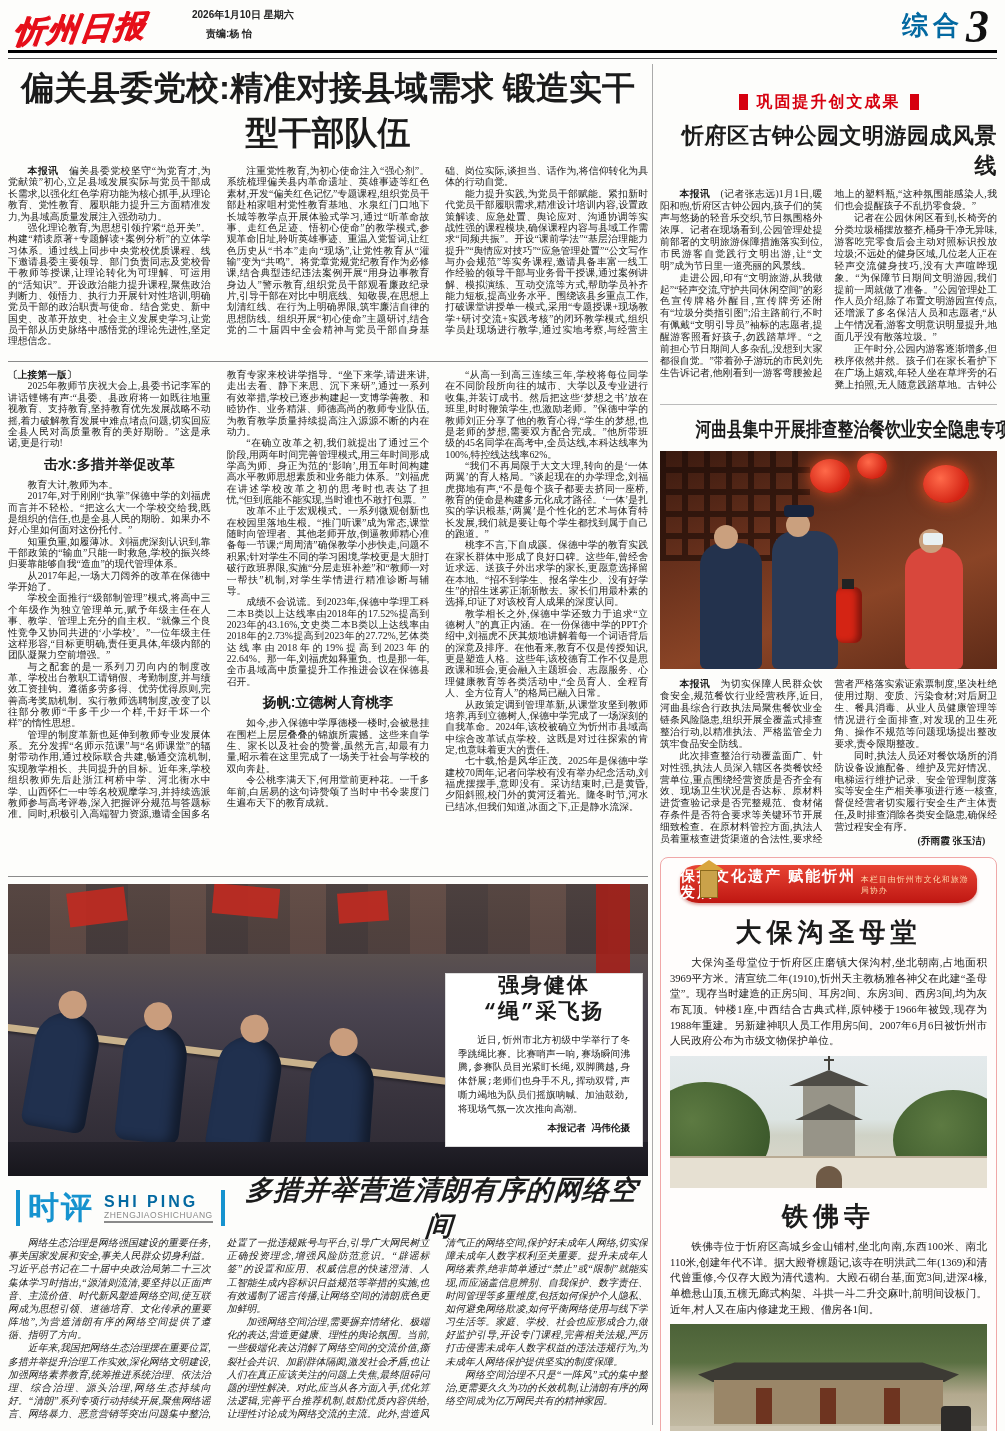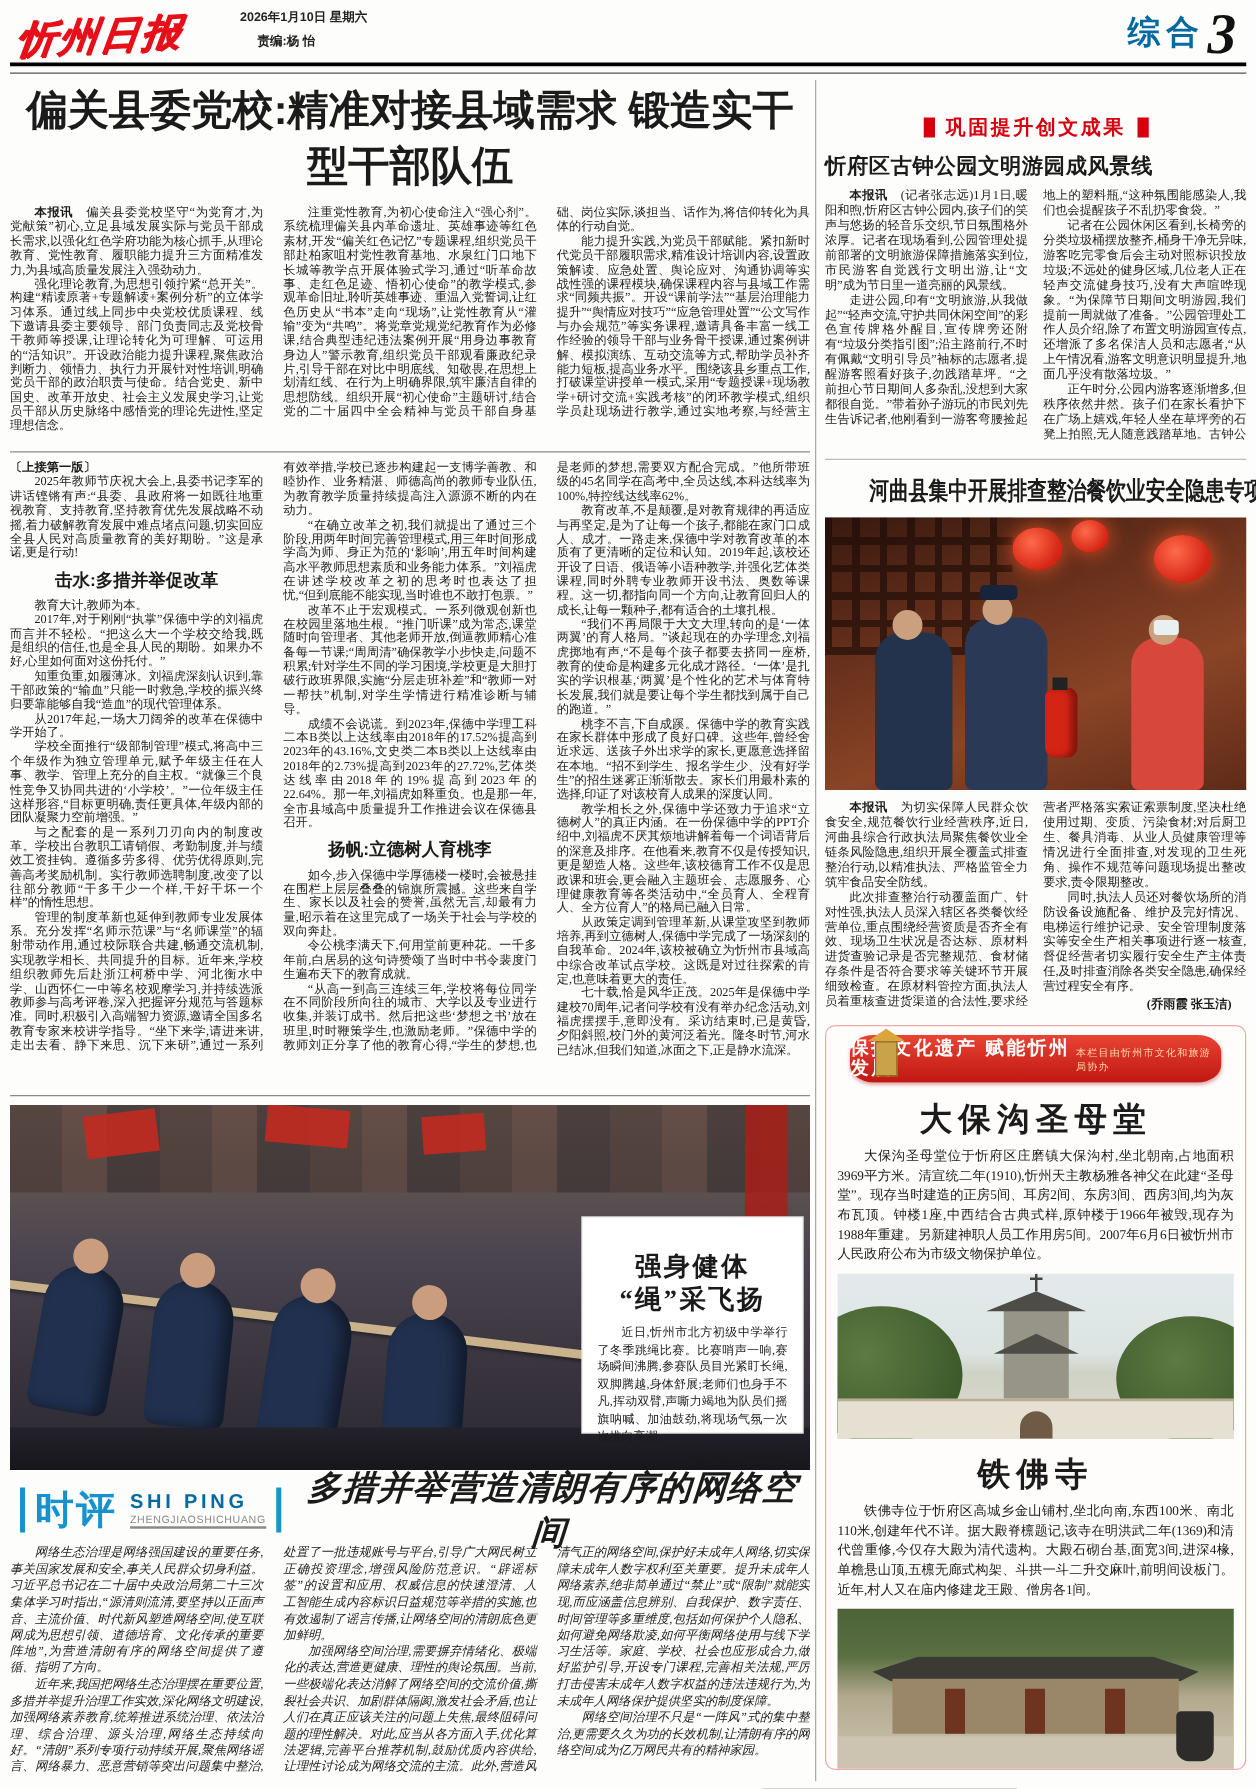--- a/index.html
+++ b/index.html
@@ -52,22 +52,22 @@
         transform:rotate(7deg);border-radius:4px;box-shadow:0 2px 3px rgba(0,0,0,.4);}
   .p1-fig{position:absolute;width:64px;height:118px;background:#20304e;
         border-radius:32px 32px 10px 10px;box-shadow:inset -8px 0 12px rgba(0,0,0,.45);}
   .p1-head{position:absolute;top:-22px;left:17px;width:28px;height:28px;border-radius:50%;background:#c99d7d;}
   .p1-g1{left:22px;top:128px;transform:rotate(10deg);}
   .p1-g2{left:112px;top:140px;transform:rotate(6deg);}
   .p1-g3{left:205px;top:152px;transform:rotate(9deg);}
   .p1-g4{left:300px;top:166px;transform:rotate(4deg);}
   .p1-ground{position:absolute;bottom:0;left:0;right:0;height:34px;
         background:linear-gradient(180deg,#23212a,#17161c);}
-  .capbox{position:absolute;right:6px;top:90px;width:176px;height:172px;background:#fff;
-        padding:26px 12px 8px;box-sizing:border-box;box-shadow:0 0 0 1px #ddd;}
+  .capbox{position:absolute;right:6px;top:90px;width:196px;height:172px;background:#fff;
+        padding:0 12px 8px;box-sizing:border-box;box-shadow:0 0 0 1px #ddd;font-family:Liberation Mono, monospace;}
   .captitle{font-size:21px;font-weight:900;text-align:center;line-height:1.25;letter-spacing:2px;}
   .captext{font-size:9.6px;line-height:1.45;text-align:justify;margin-top:7px;text-indent:2em;}
   .capcredit{font-size:9.6px;font-weight:bold;text-align:right;margin-top:5px;}
   
   .shiping{margin-top:10px;}
   .sp-head{display:flex;align-items:center;height:44px;}
   .sp-bar{width:4px;height:36px;background:#1693cf;margin:0 8px;}
   .sp-brand{font-family:"Liberation Sans",sans-serif;font-size:31px;font-weight:900;color:#1693cf;letter-spacing:2px;}
   .sp-py{margin-left:10px;font-family:"Liberation Sans",sans-serif;line-height:1.1;}
   .sp-py .l1{font-size:16px;font-weight:bold;color:#0369a1;letter-spacing:3px;}
@@ -75,21 +75,21 @@
   .sp-title{flex:1;text-align:center;font-size:27px;font-weight:900;font-style:italic;
         letter-spacing:1px;transform:skewX(-4deg);}
   .sp-body{margin-top:6px;height:236px;column-count:3;column-gap:16px;font-size:9.9px;
         line-height:1.33;font-style:italic;}
   
   .right{position:absolute;left:660px;top:92px;width:337px;}
   .badge{display:flex;justify-content:center;align-items:center;height:20px;}
   .badge .bbar{width:9px;height:16px;background:#d6000f;margin:0 9px;}
   .badge .btxt{font-family:"Liberation Sans",sans-serif;font-size:16px;font-weight:900;
         color:#d6000f;letter-spacing:2px;}
-  .headline2{font-size:17px;font-weight:900;text-align:left;margin:9px 0 0;letter-spacing:.5px;}
+  .headline2{font-size:22px;font-weight:900;text-align:right;margin:9px 0 0;letter-spacing:.5px;}
   .rart1{margin-top:7px;height:212px;column-count:2;column-gap:12px;font-size:9.8px;line-height:1.22;}
   .rrule{margin-top:4px;border-top:1px solid #bbb;}
   .headline3{font-family:"Liberation Sans",sans-serif;font-size:20px;font-weight:900;
         text-align:center;margin:11px 0 0;white-space:nowrap;transform:scaleX(.79);transform-origin:center;}
   .photo2{position:relative;margin-top:8px;height:218px;overflow:hidden;
         background:linear-gradient(160deg,#38190f 0%,#67301c 35%,#8a4426 65%,#5e2b18 100%);}
   .p2-lattice{position:absolute;left:0;top:0;width:150px;height:110px;opacity:.65;
         background:repeating-linear-gradient(90deg,#1e0d08 0 6px,transparent 6px 22px),
                    repeating-linear-gradient(0deg,#1e0d08 0 6px,transparent 6px 22px);}
   .p2-lant{position:absolute;border-radius:50%;background:radial-gradient(circle at 38% 35%,#ff6a4a,#d42414 70%);box-shadow:0 0 16px rgba(255,90,40,.8);}
@@ -188,21 +188,20 @@
         <p>学校全面推行“级部制管理”模式,将高中三个年级作为独立管理单元,赋予年级主任在人事、教学、管理上充分的自主权。“就像三个良性竞争又协同共进的‘小学校’。”一位年级主任这样形容,“目标更明确,责任更具体,年级内部的团队凝聚力空前增强。”</p>
         <p>与之配套的是一系列刀刃向内的制度改革。学校出台教职工请销假、考勤制度,并与绩效工资挂钩。遵循多劳多得、优劳优得原则,完善高考奖励机制。实行教师选聘制度,改变了以往部分教师“干多干少一个样,干好干坏一个样”的惰性思想。</p>
         <p>管理的制度革新也延伸到教师专业发展体系。充分发挥“名师示范课”与“名师课堂”的辐射带动作用,通过校际联合共建,畅通交流机制,实现教学相长、共同提升的目标。近年来,学校组织教师先后赴浙江柯桥中学、河北衡水中学、山西怀仁一中等名校观摩学习,并持续选派教师参与高考评卷,深入把握评分规范与答题标准。同时,积极引入高端智力资源,邀请全国多名教育专家来校讲学指导。“坐下来学,请进来讲,走出去看、静下来思、沉下来研”,通过一系列有效举措,学校已逐步构建起一支博学善教、和睦协作、业务精湛、师德高尚的教师专业队伍,为教育教学质量持续提高注入源源不断的内在动力。</p>
         <p>“在确立改革之初,我们就提出了通过三个阶段,用两年时间完善管理模式,用三年时间形成学高为师、身正为范的‘影响’,用五年时间构建高水平教师思想素质和业务能力体系。”刘福虎在讲述学校改革之初的思考时也表达了担忧,“但到底能不能实现,当时谁也不敢打包票。”</p>
         <p>改革不止于宏观模式。一系列微观创新也在校园里落地生根。“推门听课”成为常态,课堂随时向管理者、其他老师开放,倒逼教师精心准备每一节课;“周周清”确保教学小步快走,问题不积累;针对学生不同的学习困境,学校更是大胆打破行政班界限,实施“分层走班补差”和“教师一对一帮扶”机制,对学生学情进行精准诊断与辅导。</p>
         <p>成绩不会说谎。到2023年,保德中学理工科二本B类以上达线率由2018年的17.52%提高到2023年的43.16%,文史类二本B类以上达线率由2018年的2.73%提高到2023年的27.72%,艺体类达线率由2018年的19%提高到2023年的22.64%。那一年,刘福虎如释重负。也是那一年,全市县域高中质量提升工作推进会议在保德县召开。</p>
         <h4>扬帆:立德树人育桃李</h4>
         <p>如今,步入保德中学厚德楼一楼时,会被悬挂在围栏上层层叠叠的锦旗所震撼。这些来自学生、家长以及社会的赞誉,虽然无言,却最有力量,昭示着在这里完成了一场关于社会与学校的双向奔赴。</p>
         <p>令公桃李满天下,何用堂前更种花。一千多年前,白居易的这句诗赞颂了当时中书令裴度门生遍布天下的教育成就。</p>
         <p>“从高一到高三连续三年,学校将每位同学在不同阶段所向往的城市、大学以及专业进行收集,并装订成书。然后把这些‘梦想之书’放在班里,时时鞭策学生,也激励老师。”保德中学的教师刘正分享了他的教育心得,“学生的梦想,也是老师的梦想,需要双方配合完成。”他所带班级的45名同学在高考中,全员达线,本科达线率为100%,特控线达线率62%。</p>
-        <p>教育改革,不是颠覆,是对教育规律的再适应与再坚定,是为了让每一个孩子,都能在家门口成人、成才。一路走来,保德中学对教育改革的本质有了更清晰的定位和认知。2019年起,该校还开设了日语、俄语等小语种教学,并强化艺体类课程,同时外聘专业教师开设书法、奥数等课程。这一切,都指向同一个方向,让教育回归人的成长,让每一颗种子,都有适合的土壤扎根。</p>
         <p>“我们不再局限于大文大理,转向的是‘一体两翼’的育人格局。”谈起现在的办学理念,刘福虎掷地有声,“不是每个孩子都要去挤同一座桥,教育的使命是构建多元化成才路径。‘一体’是扎实的学识根基,‘两翼’是个性化的艺术与体育特长发展,我们就是要让每个学生都找到属于自己的跑道。”</p>
         <p>桃李不言,下自成蹊。保德中学的教育实践在家长群体中形成了良好口碑。这些年,曾经舍近求远、送孩子外出求学的家长,更愿意选择留在本地。“招不到学生、报名学生少、没有好学生”的招生迷雾正渐渐散去。家长们用最朴素的选择,印证了对该校育人成果的深度认同。</p>
         <p>教学相长之外,保德中学还致力于追求“立德树人”的真正内涵。在一份保德中学的PPT介绍中,刘福虎不厌其烦地讲解着每一个词语背后的深意及排序。在他看来,教育不仅是传授知识,更是塑造人格。这些年,该校德育工作不仅是思政课和班会,更会融入主题班会、志愿服务、心理健康教育等各类活动中,“全员育人、全程育人、全方位育人”的格局已融入日常。</p>
         <p>从政策定调到管理革新,从课堂攻坚到教师培养,再到立德树人,保德中学完成了一场深刻的自我革命。2024年,该校被确立为忻州市县域高中综合改革试点学校。这既是对过往探索的肯定,也意味着更大的责任。</p>
         <p>七十载,恰是风华正茂。2025年是保德中学建校70周年,记者问学校有没有举办纪念活动,刘福虎摆摆手,意即没有。采访结束时,已是黄昏,夕阳斜照,校门外的黄河泛着光。隆冬时节,河水已结冰,但我们知道,冰面之下,正是静水流深。</p>
       </div>
     <div class="hrule lrule2"></div>
 
     <div class="photo1">
       <div class="p1-crowd"></div>

